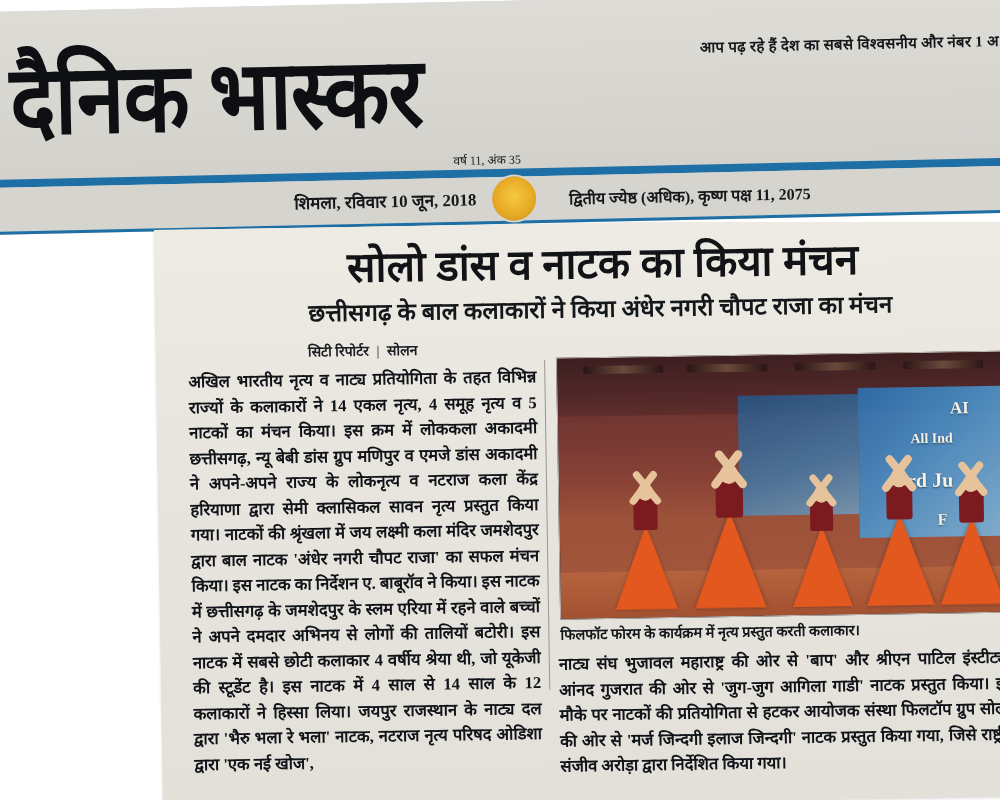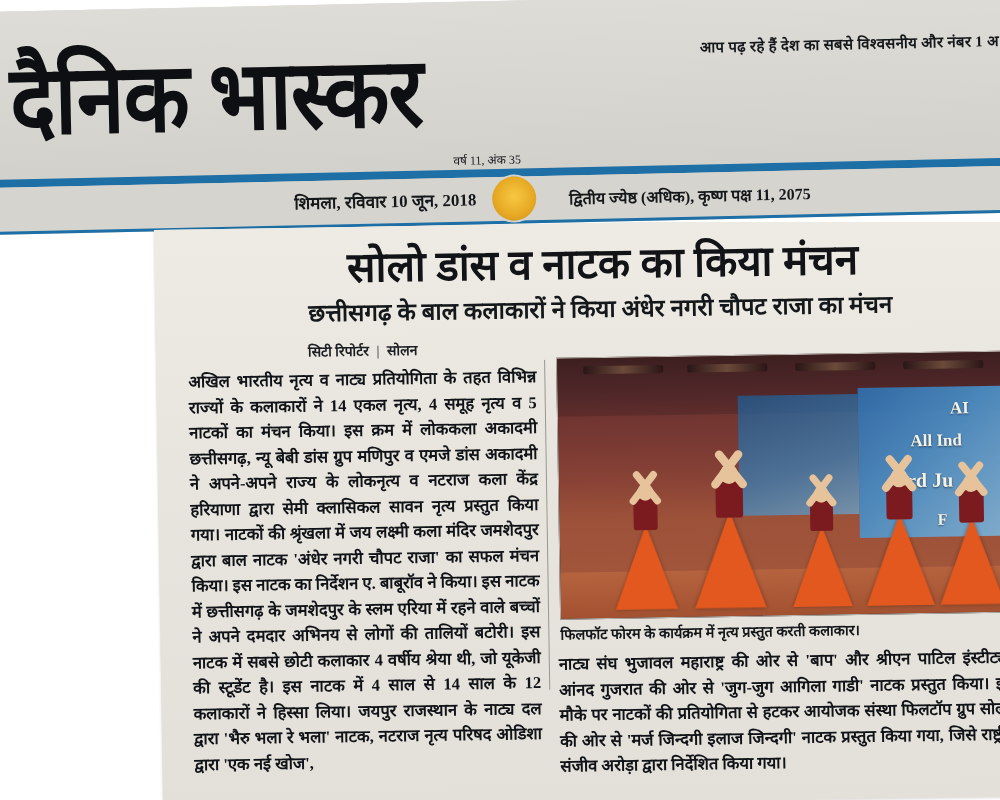--- a/index.html
+++ b/index.html
@@ -384,21 +384,21 @@
 
           <div class="ph-lightbar" style="left:26px;"></div>
           <div class="ph-lightbar" style="left:130px;"></div>
           <div class="ph-lightbar" style="left:238px;"></div>
           <div class="ph-lightbar" style="left:346px;"></div>
 
           <div class="ph-backdrop2"></div>
           <div class="ph-backdrop"></div>
 
           <div class="ph-banner-text" style="left:392px; top:46px; font-size:17px;">AI</div>
-          <div class="ph-banner-text" style="left:352px; top:78px; font-size:17px;">All Ind</div>
+          <div class="ph-banner-text" style="left:352px; top:78px; font-size:14px;">All Ind</div>
           <div class="ph-banner-text" style="left:338px; top:116px; font-size:20px;">3rd Ju</div>
           <div class="ph-banner-text" style="left:378px; top:158px; font-size:16px;">F</div>
 
           <div class="ph-stagefloor"></div>
 
           <div class="dancer" style="left:86px; transform:scale(0.92);">
             <div class="skirt"></div>
               <div class="bodice"></div>
               <div class="head"></div>
             <div class="arm l"></div>

